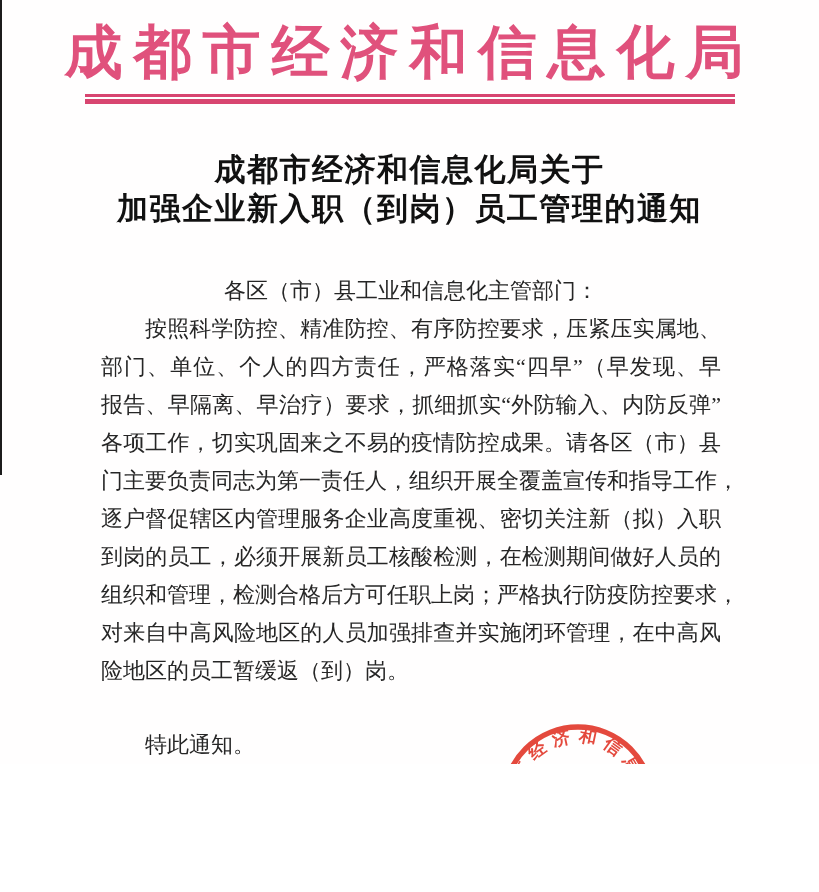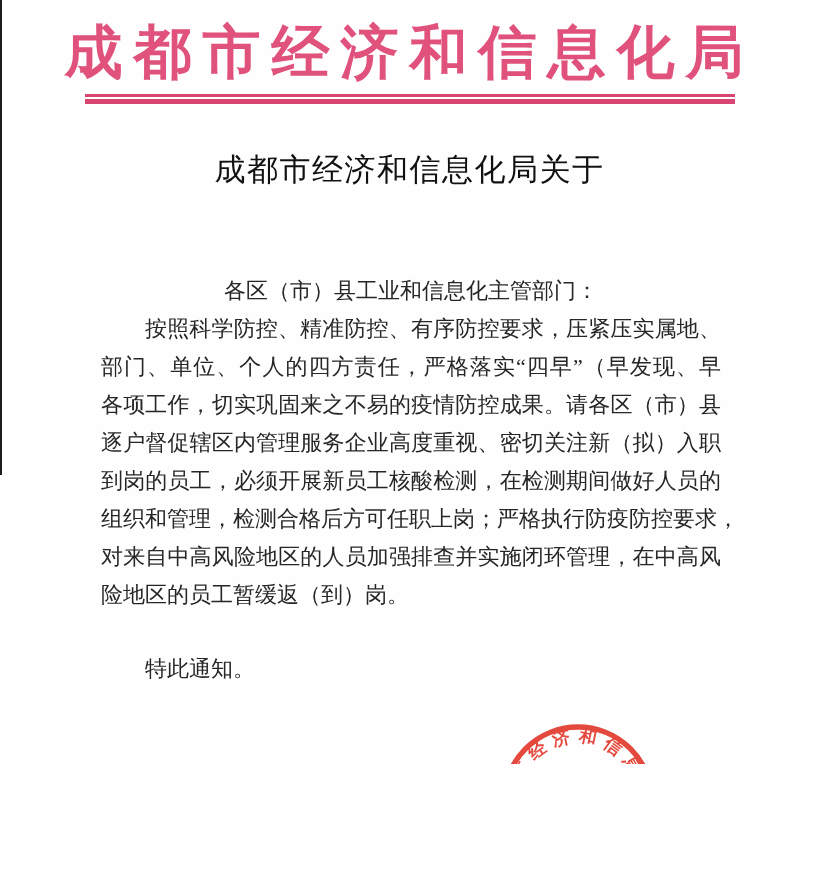--- a/index.html
+++ b/index.html
@@ -30,21 +30,21 @@
     width: 650px;
   }
   .head-rule .thin  { height: 2.5px; background: #d84570; }
   .head-rule .gap   { height: 2px;  background: #ffffff; }
   .head-rule .thick { height: 5.5px; background: #d84570; }
   
   .doc-title {
     position: absolute; left: 0; top: 150px;
     width: 100%;
     text-align: center;
-    font-size: 31px; font-weight: normal;
+    font-size: 31px; font-weight: bold;
     color: #111111;
     line-height: 39px;
     letter-spacing: 1.5px;
   }
   
   .body-text {
     position: absolute; left: 101px; top: 272px;
     width: 620px;
     font-size: 22px;
     color: #262626;
@@ -90,27 +90,30 @@
   <div class="agency-name">成都市经济和信息化局</div>
 
   <div class="head-rule">
     <div class="thin"></div>
     <div class="gap"></div>
     <div class="thick"></div>
   </div>
 
   <div class="doc-title">
     <div>成都市经济和信息化局关于</div>
+    <div>加强企业新入职（到岗）员工管理的通知</div>
   </div>
 
   <div class="body-text">
     <div class="salutation">各区（市）县工业和信息化主管部门：</div>
     <div class="line first">按照科学防控、精准防控、有序防控要求，压紧压实属地、</div>
     <div class="line">部门、单位、个人的四方责任，严格落实“四早”（早发现、早</div>
+    <div class="line">报告、早隔离、早治疗）要求，抓细抓实“外防输入、内防反弹”</div>
     <div class="line">各项工作，切实巩固来之不易的疫情防控成果。请各区（市）县</div>
+    <div class="line">门主要负责同志为第一责任人，组织开展全覆盖宣传和指导工作，</div>
     <div class="line">逐户督促辖区内管理服务企业高度重视、密切关注新（拟）入职</div>
     <div class="line">到岗的员工，必须开展新员工核酸检测，在检测期间做好人员的</div>
     <div class="line">组织和管理，检测合格后方可任职上岗；严格执行防疫防控要求，</div>
     <div class="line">对来自中高风险地区的人员加强排查并实施闭环管理，在中高风</div>
     <div class="line tail">险地区的员工暂缓返（到）岗。</div>
     <div class="line closing">特此通知。</div>
   </div>
 
   <div class="sig-name">成都市经济和信息化局</div>
   <div class="sig-date">2021年8月9日</div>

